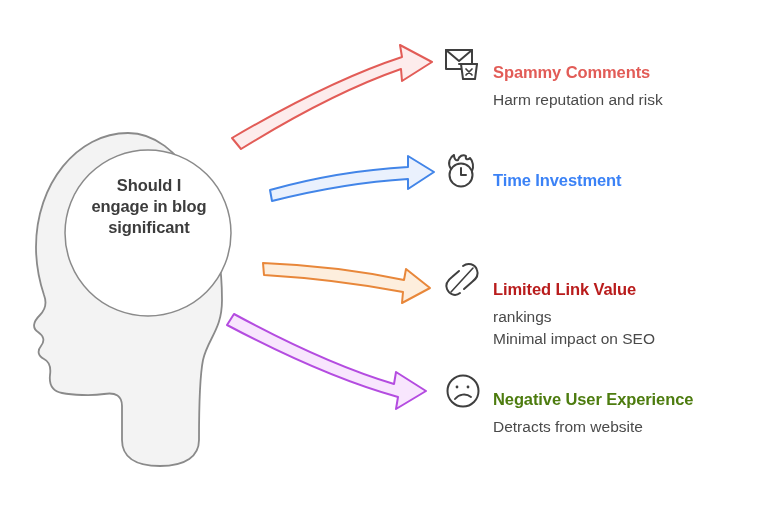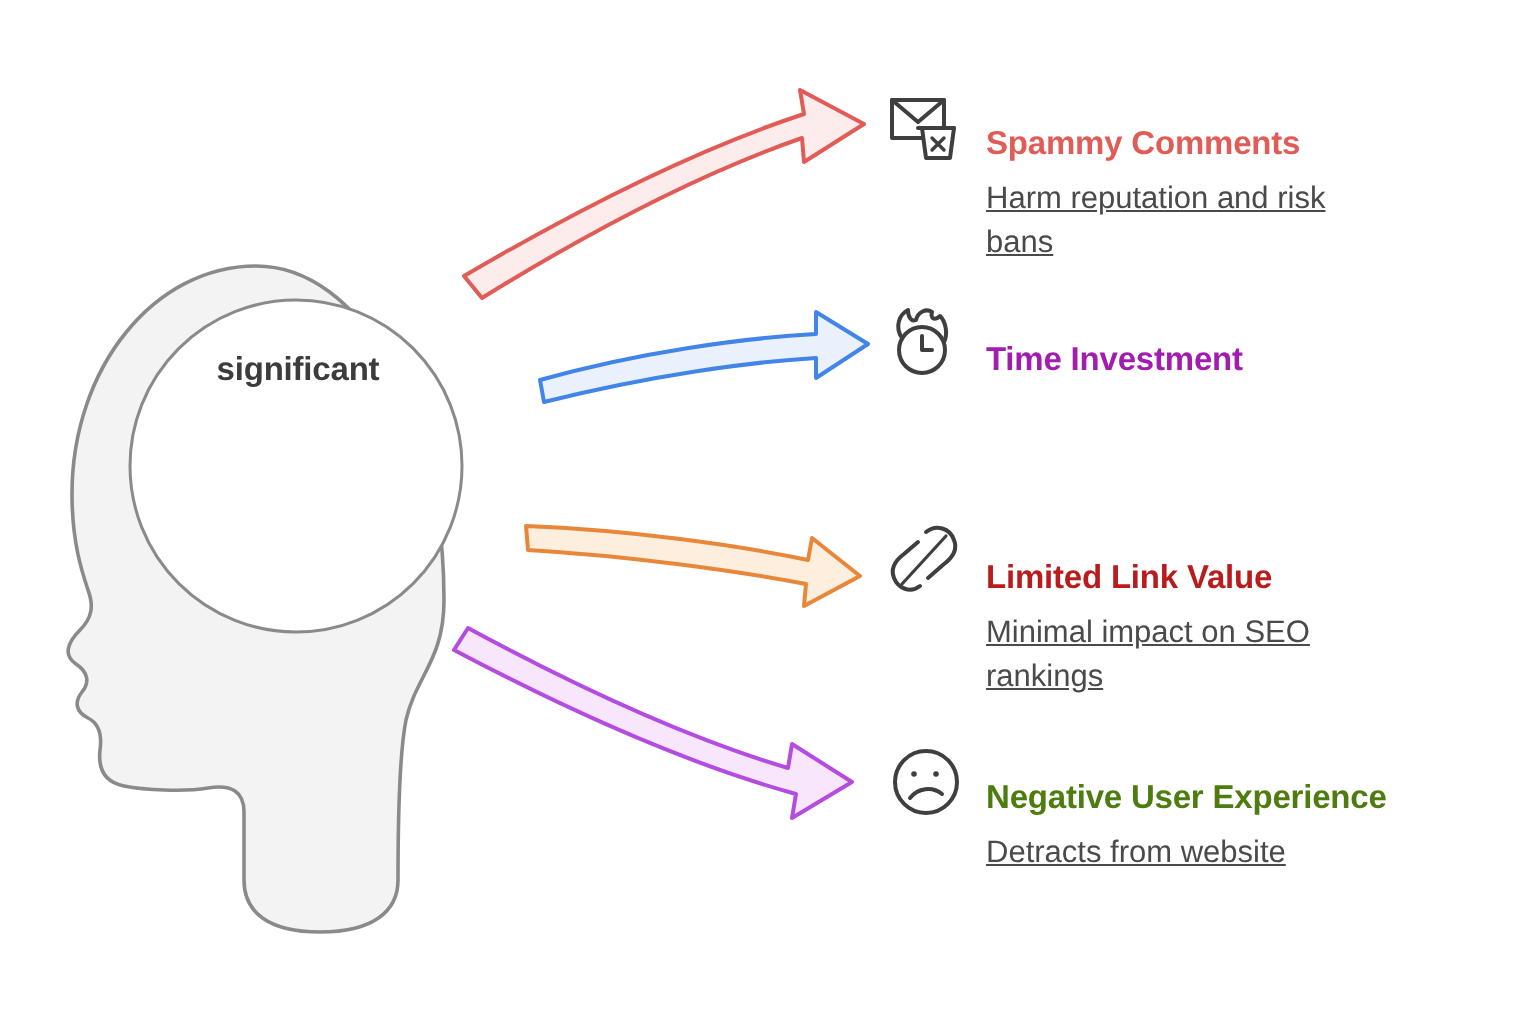--- a/index.html
+++ b/index.html
@@ -71,24 +71,23 @@
     line-height: 20px;
     letter-spacing: -0.1px;
     white-space: nowrap;
   }
   .item-desc {
     margin-top: 7px;
     font-size: 15.5px;
     font-weight: normal;
     line-height: 22px;
     color: #4a4a4a;
-    text-decoration: underline;
   }
   .t-red   { color: #e25c57; }
-  .t-blue  { color: #a21caf; }
+  .t-blue  { color: #3b82f6; }
   .t-org   { color: #b91c1c; }
   .t-pur   { color: #4d7c0f; }
 </style>
 </head>
 <body>
 
 <div id="canvas">
 
   <svg class="layer-svg" viewBox="0 0 757 512">
     <g>
@@ -163,50 +162,51 @@
 
     <g transform="translate(446,374)" fill="none" stroke="#3f3f3f" stroke-width="2" stroke-linejoin="round" stroke-linecap="round">
       <circle cx="17" cy="17" r="15.5"></circle>
       <circle cx="11" cy="13" r="1.4" fill="#3f3f3f" stroke="none"></circle>
       <circle cx="22" cy="13" r="1.4" fill="#3f3f3f" stroke="none"></circle>
       <path d="M 9,25 C 13,20 20,19 25,23"></path>
     </g>
   </svg>
 
   <div class="brain-text">
+    <div>Should I</div>
+    <div>engage in blog</div>
     <div>significant</div>
   </div>
 
   <div class="items">
 
     <div class="item" style="top:47px;">
       <div class="item-icon"></div>
       <div class="item-body">
         <div class="item-title t-red">Spammy Comments</div>
         <div class="item-desc">
           <div>Harm reputation and risk</div>
-          <div>bans</div>
         </div>
       </div>
     </div>
 
     <div class="item" style="top:155px;">
       <div class="item-icon"></div>
       <div class="item-body">
         <div class="item-title t-blue">Time Investment</div>
       </div>
     </div>
 
     <div class="item" style="top:264px;">
       <div class="item-icon"></div>
       <div class="item-body">
         <div class="item-title t-org">Limited Link Value</div>
         <div class="item-desc">
+          <div>rankings</div>
           <div>Minimal impact on SEO</div>
-          <div>rankings</div>
         </div>
       </div>
     </div>
 
     <div class="item" style="top:374px;">
       <div class="item-icon"></div>
       <div class="item-body">
         <div class="item-title t-pur">Negative User Experience</div>
         <div class="item-desc">
           <div>Detracts from website</div>

